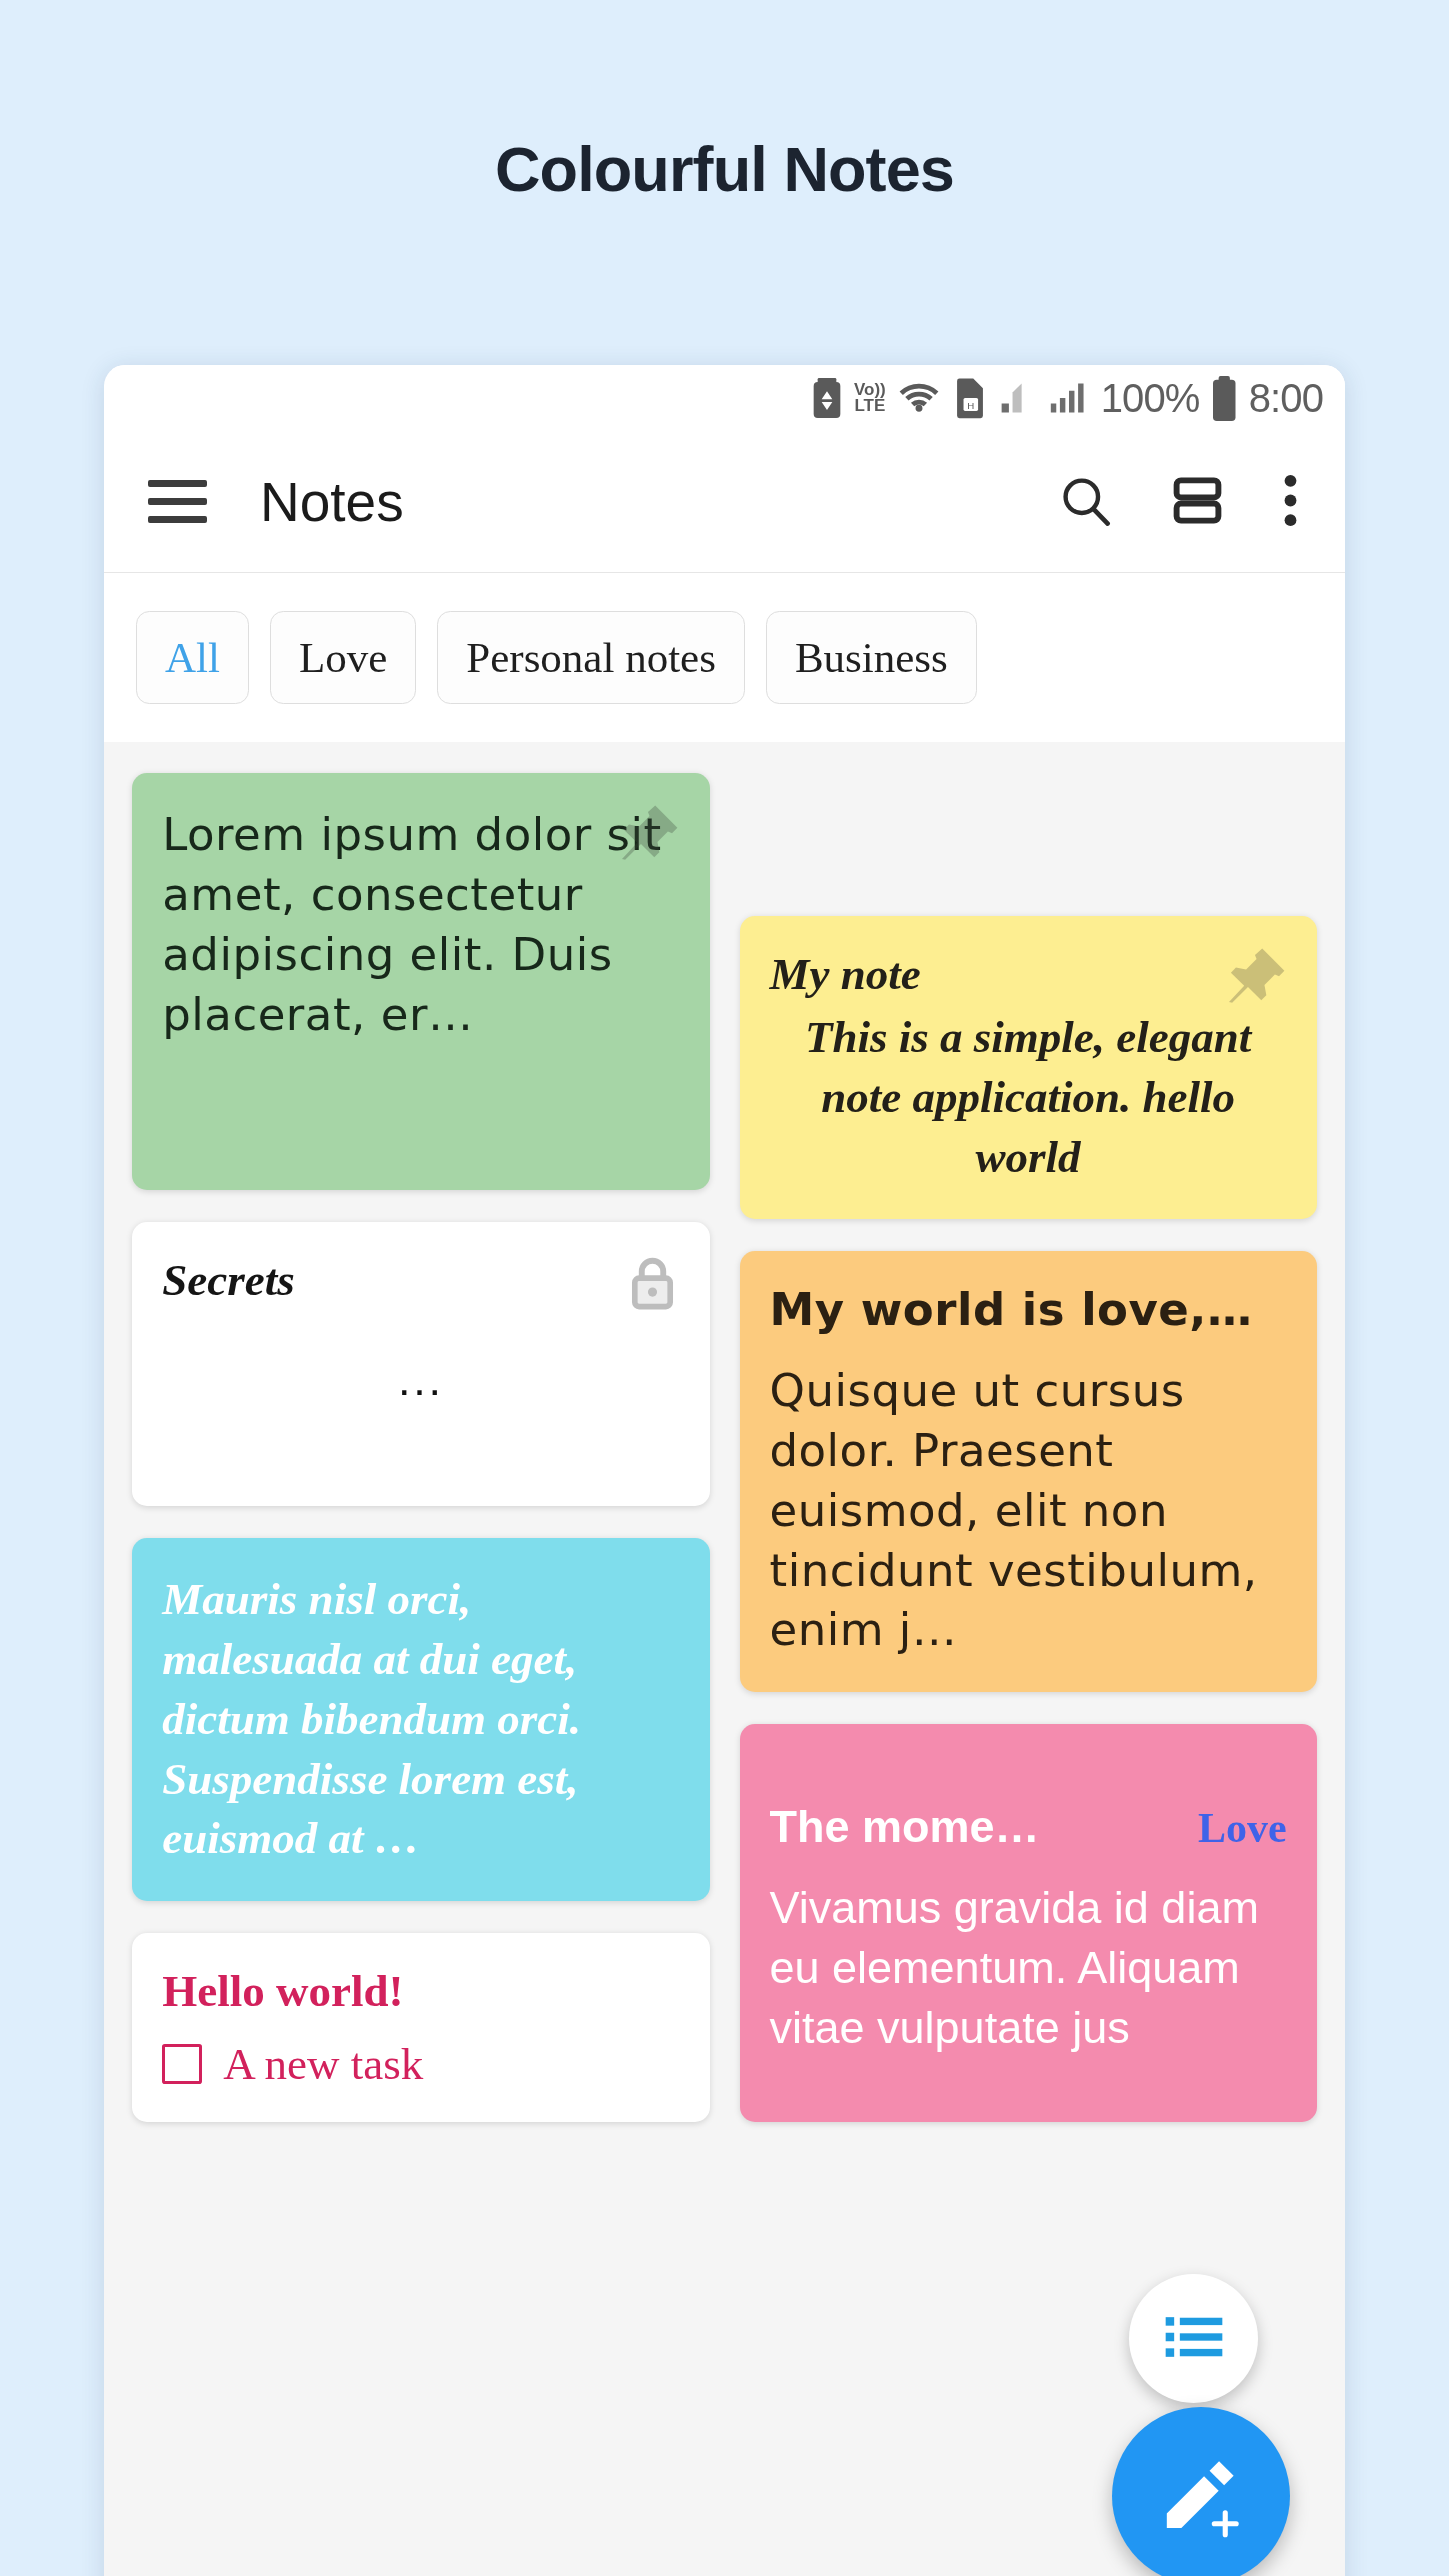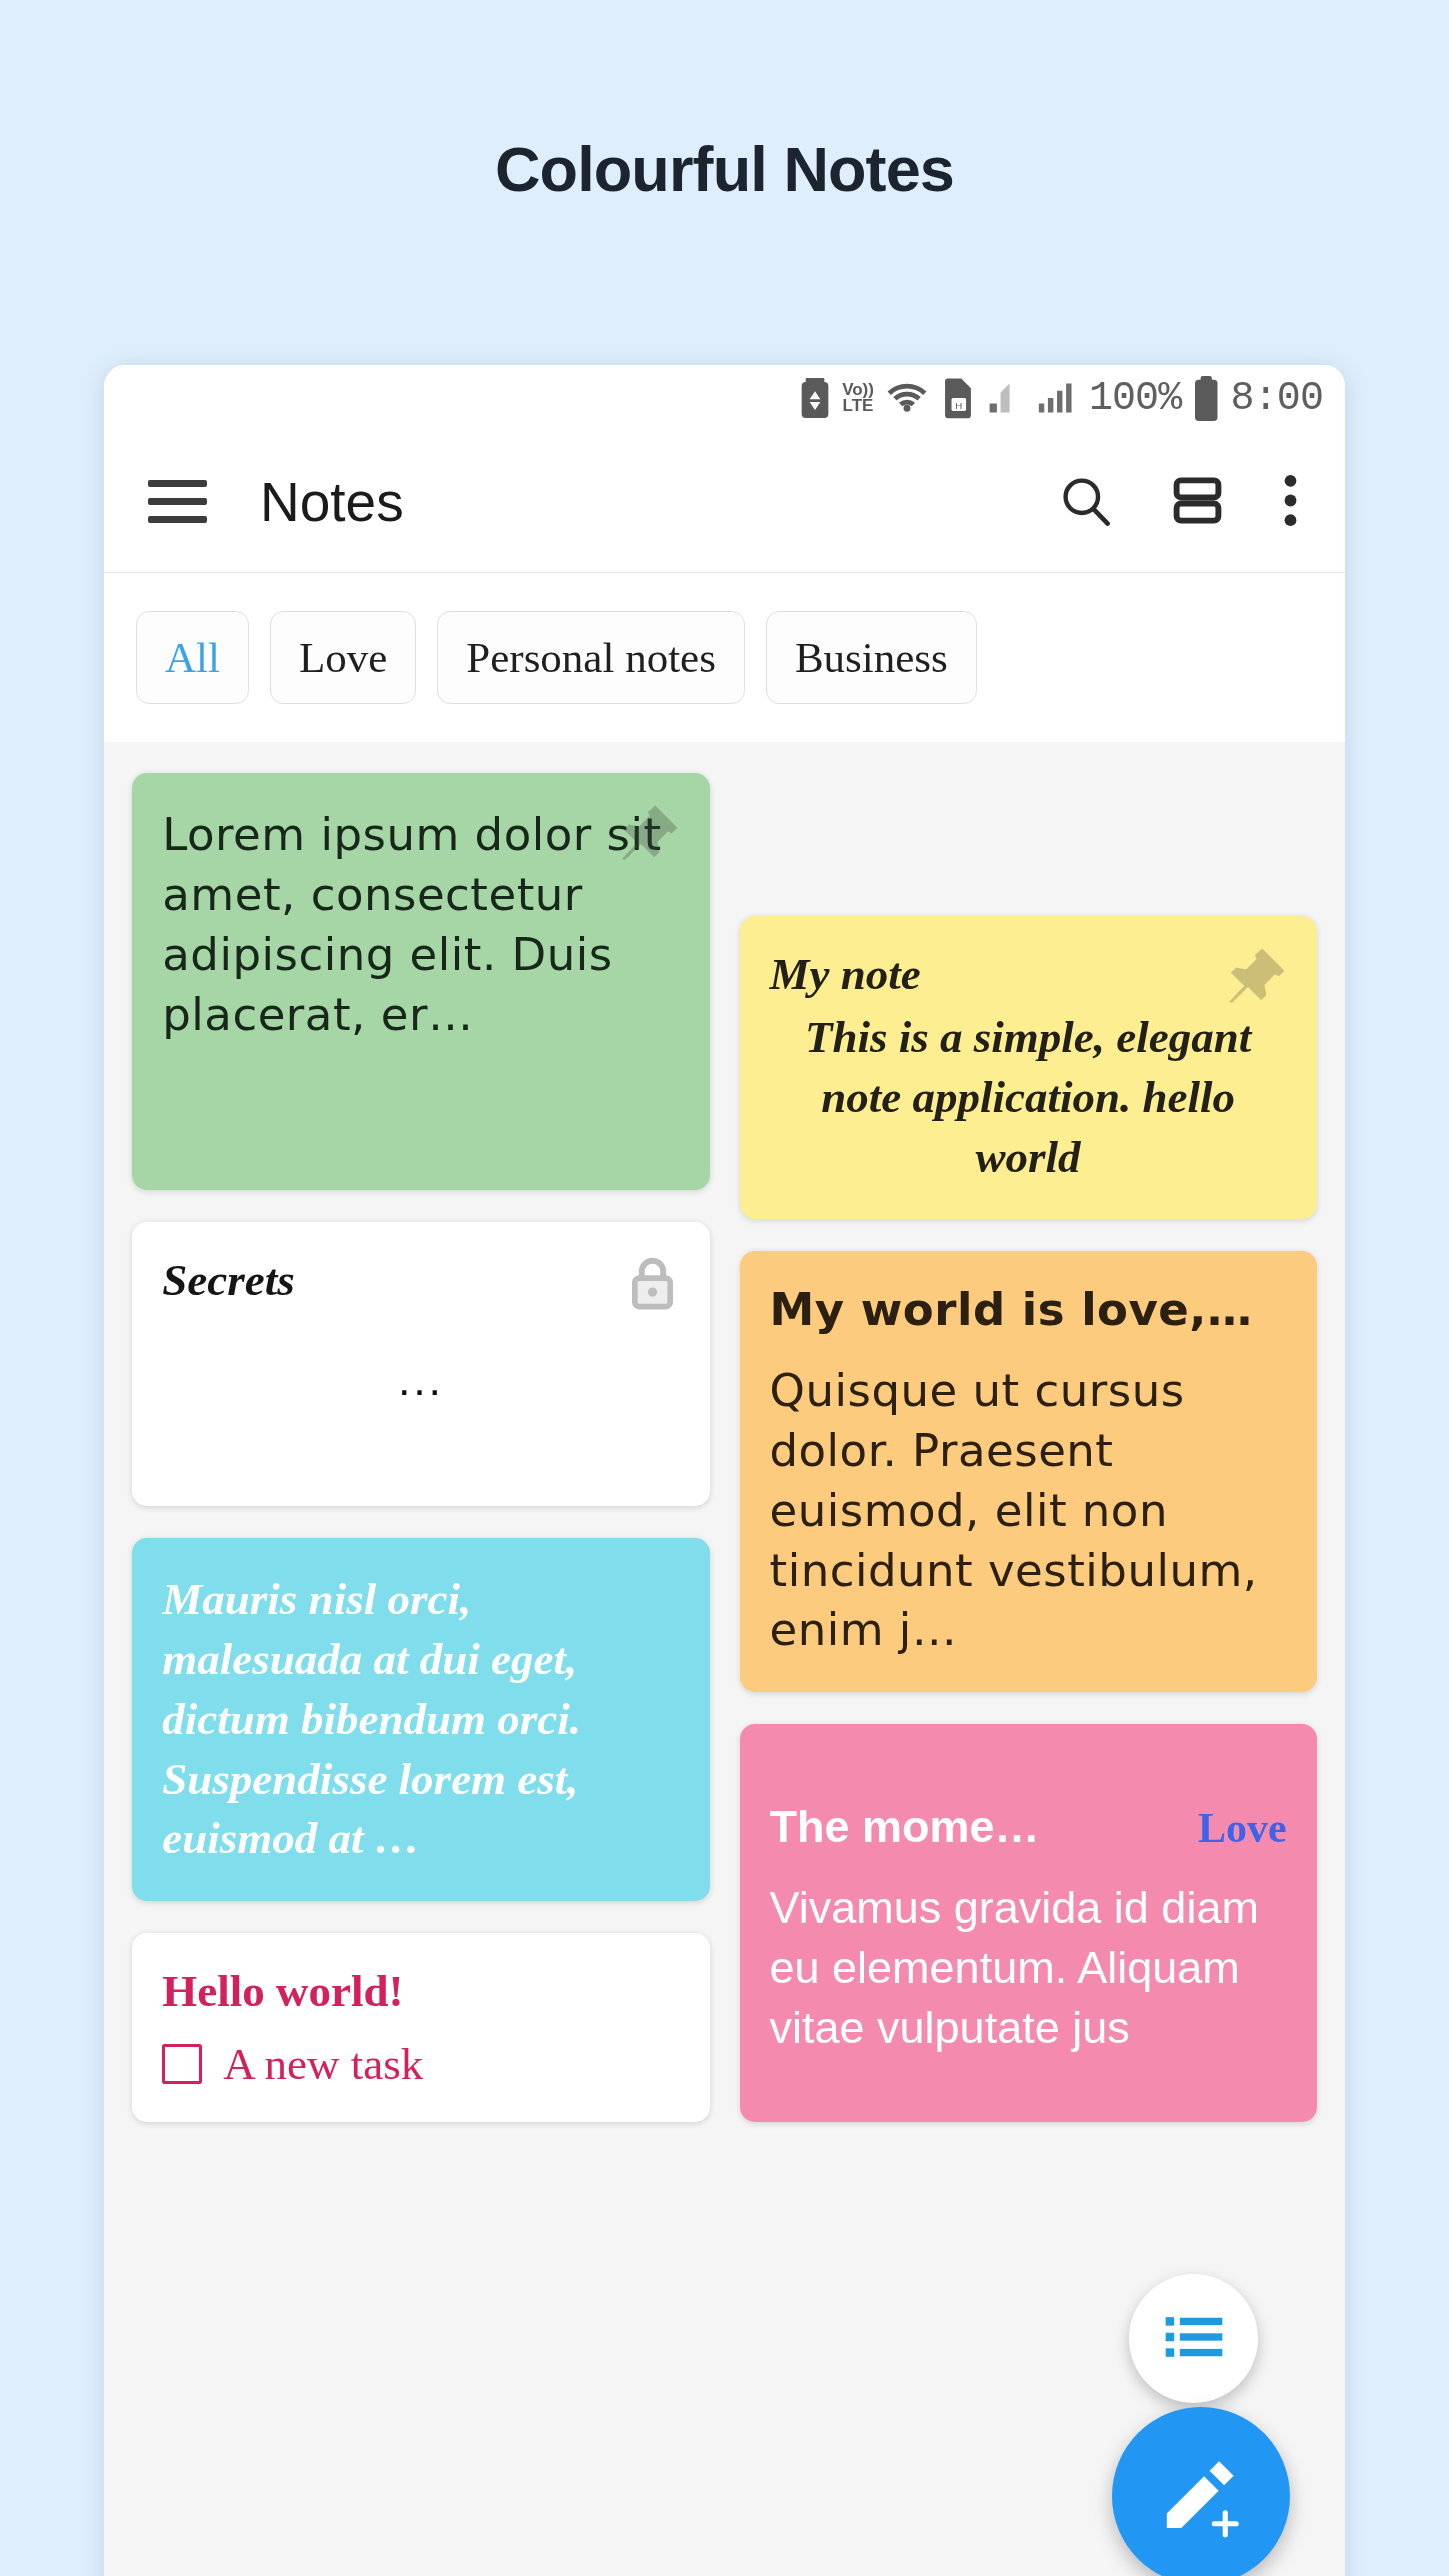--- a/index.html
+++ b/index.html
@@ -33,21 +33,21 @@
   
   .statusbar {
     height: 66px; width: 100%;
     background: #FFFFFF;
     display: flex; align-items: center; justify-content: flex-end;
     padding: 0 30px 0 0; gap: 11.4px;
     color: #5A5A5A;
     margin-left: 8px;
   }
   .sb-icon { display: inline-flex; align-items: center; justify-content: center; }
-  .sb-text { font-size: 40px; color: #5F5F5F; font-family: Liberation Mono, monospace; letter-spacing: -0.9px;}
+  .sb-text { font-size: 40px; color: #5F5F5F; font-family: Liberation Sans, sans-serif; letter-spacing: -0.9px;}
   .sb-volte { font-size: 17px; line-height: .92; text-align: center; font-weight: bold; color:#5A5A5A;}
 
   
   .toolbar {
     height: 142px; width: 100%;
     display: flex; align-items: center;
     padding: 0 44px;
     background: #FFFFFF;
     border-bottom: 0.9px solid #E6E6E6;
   }

